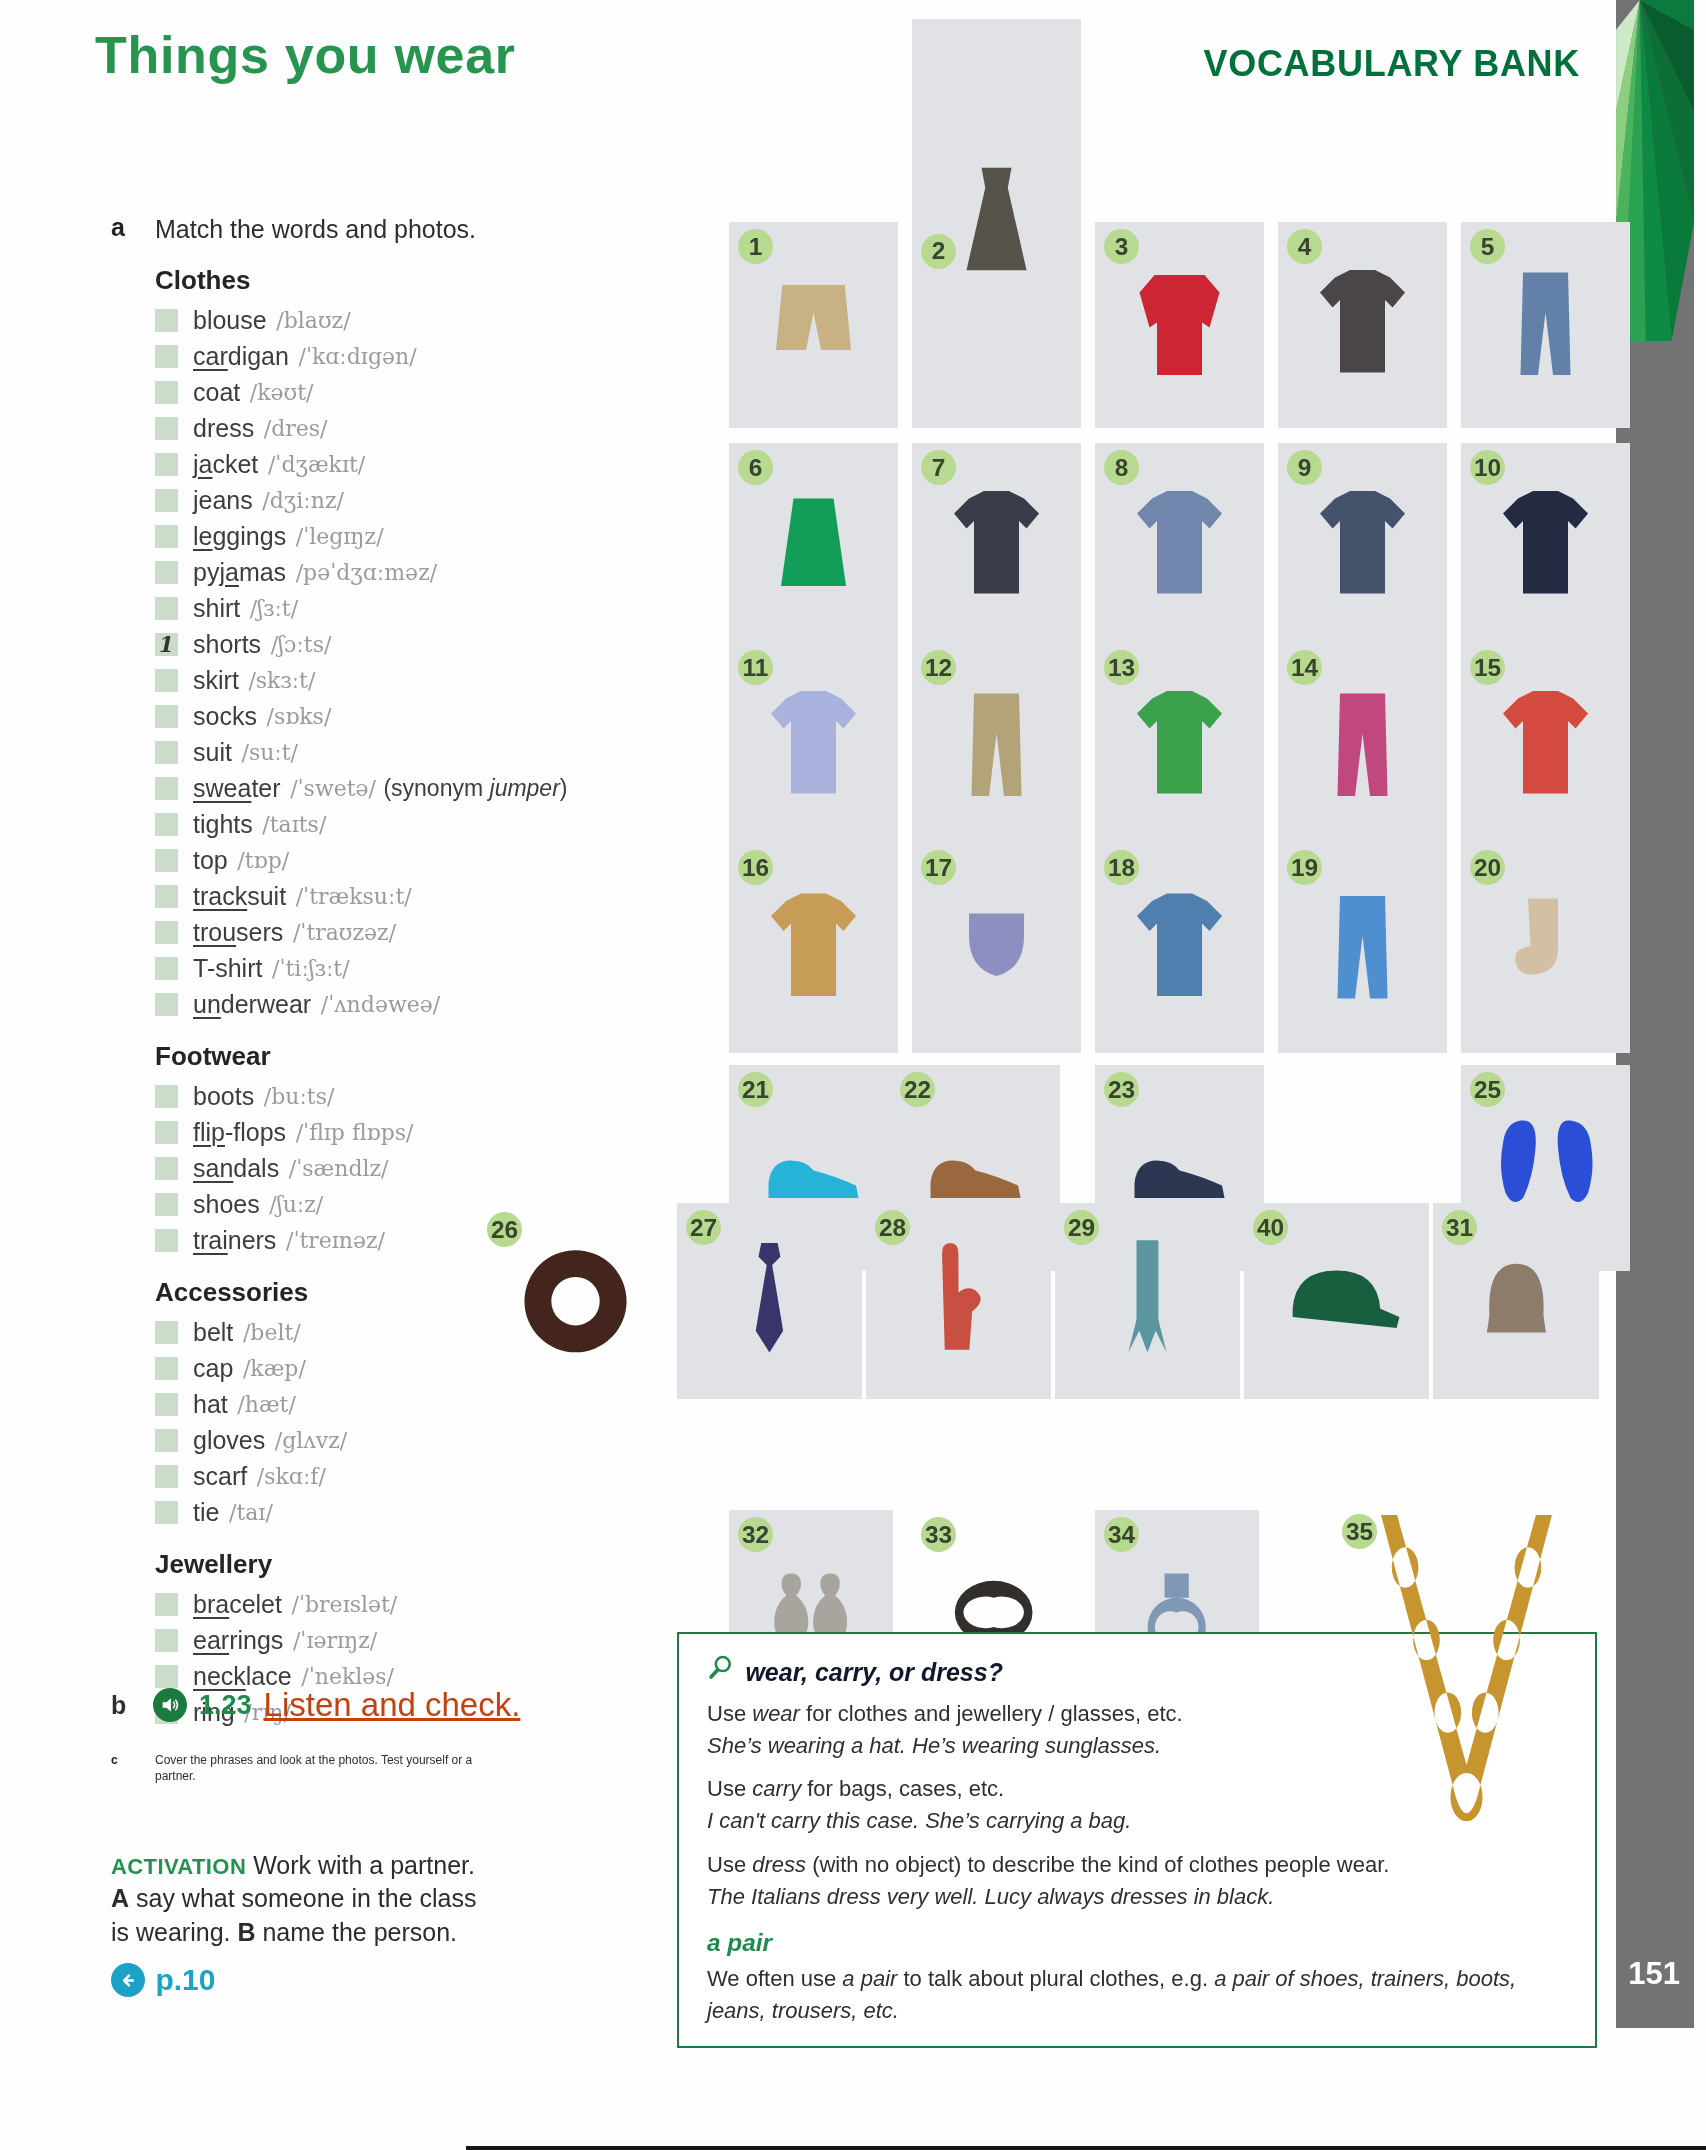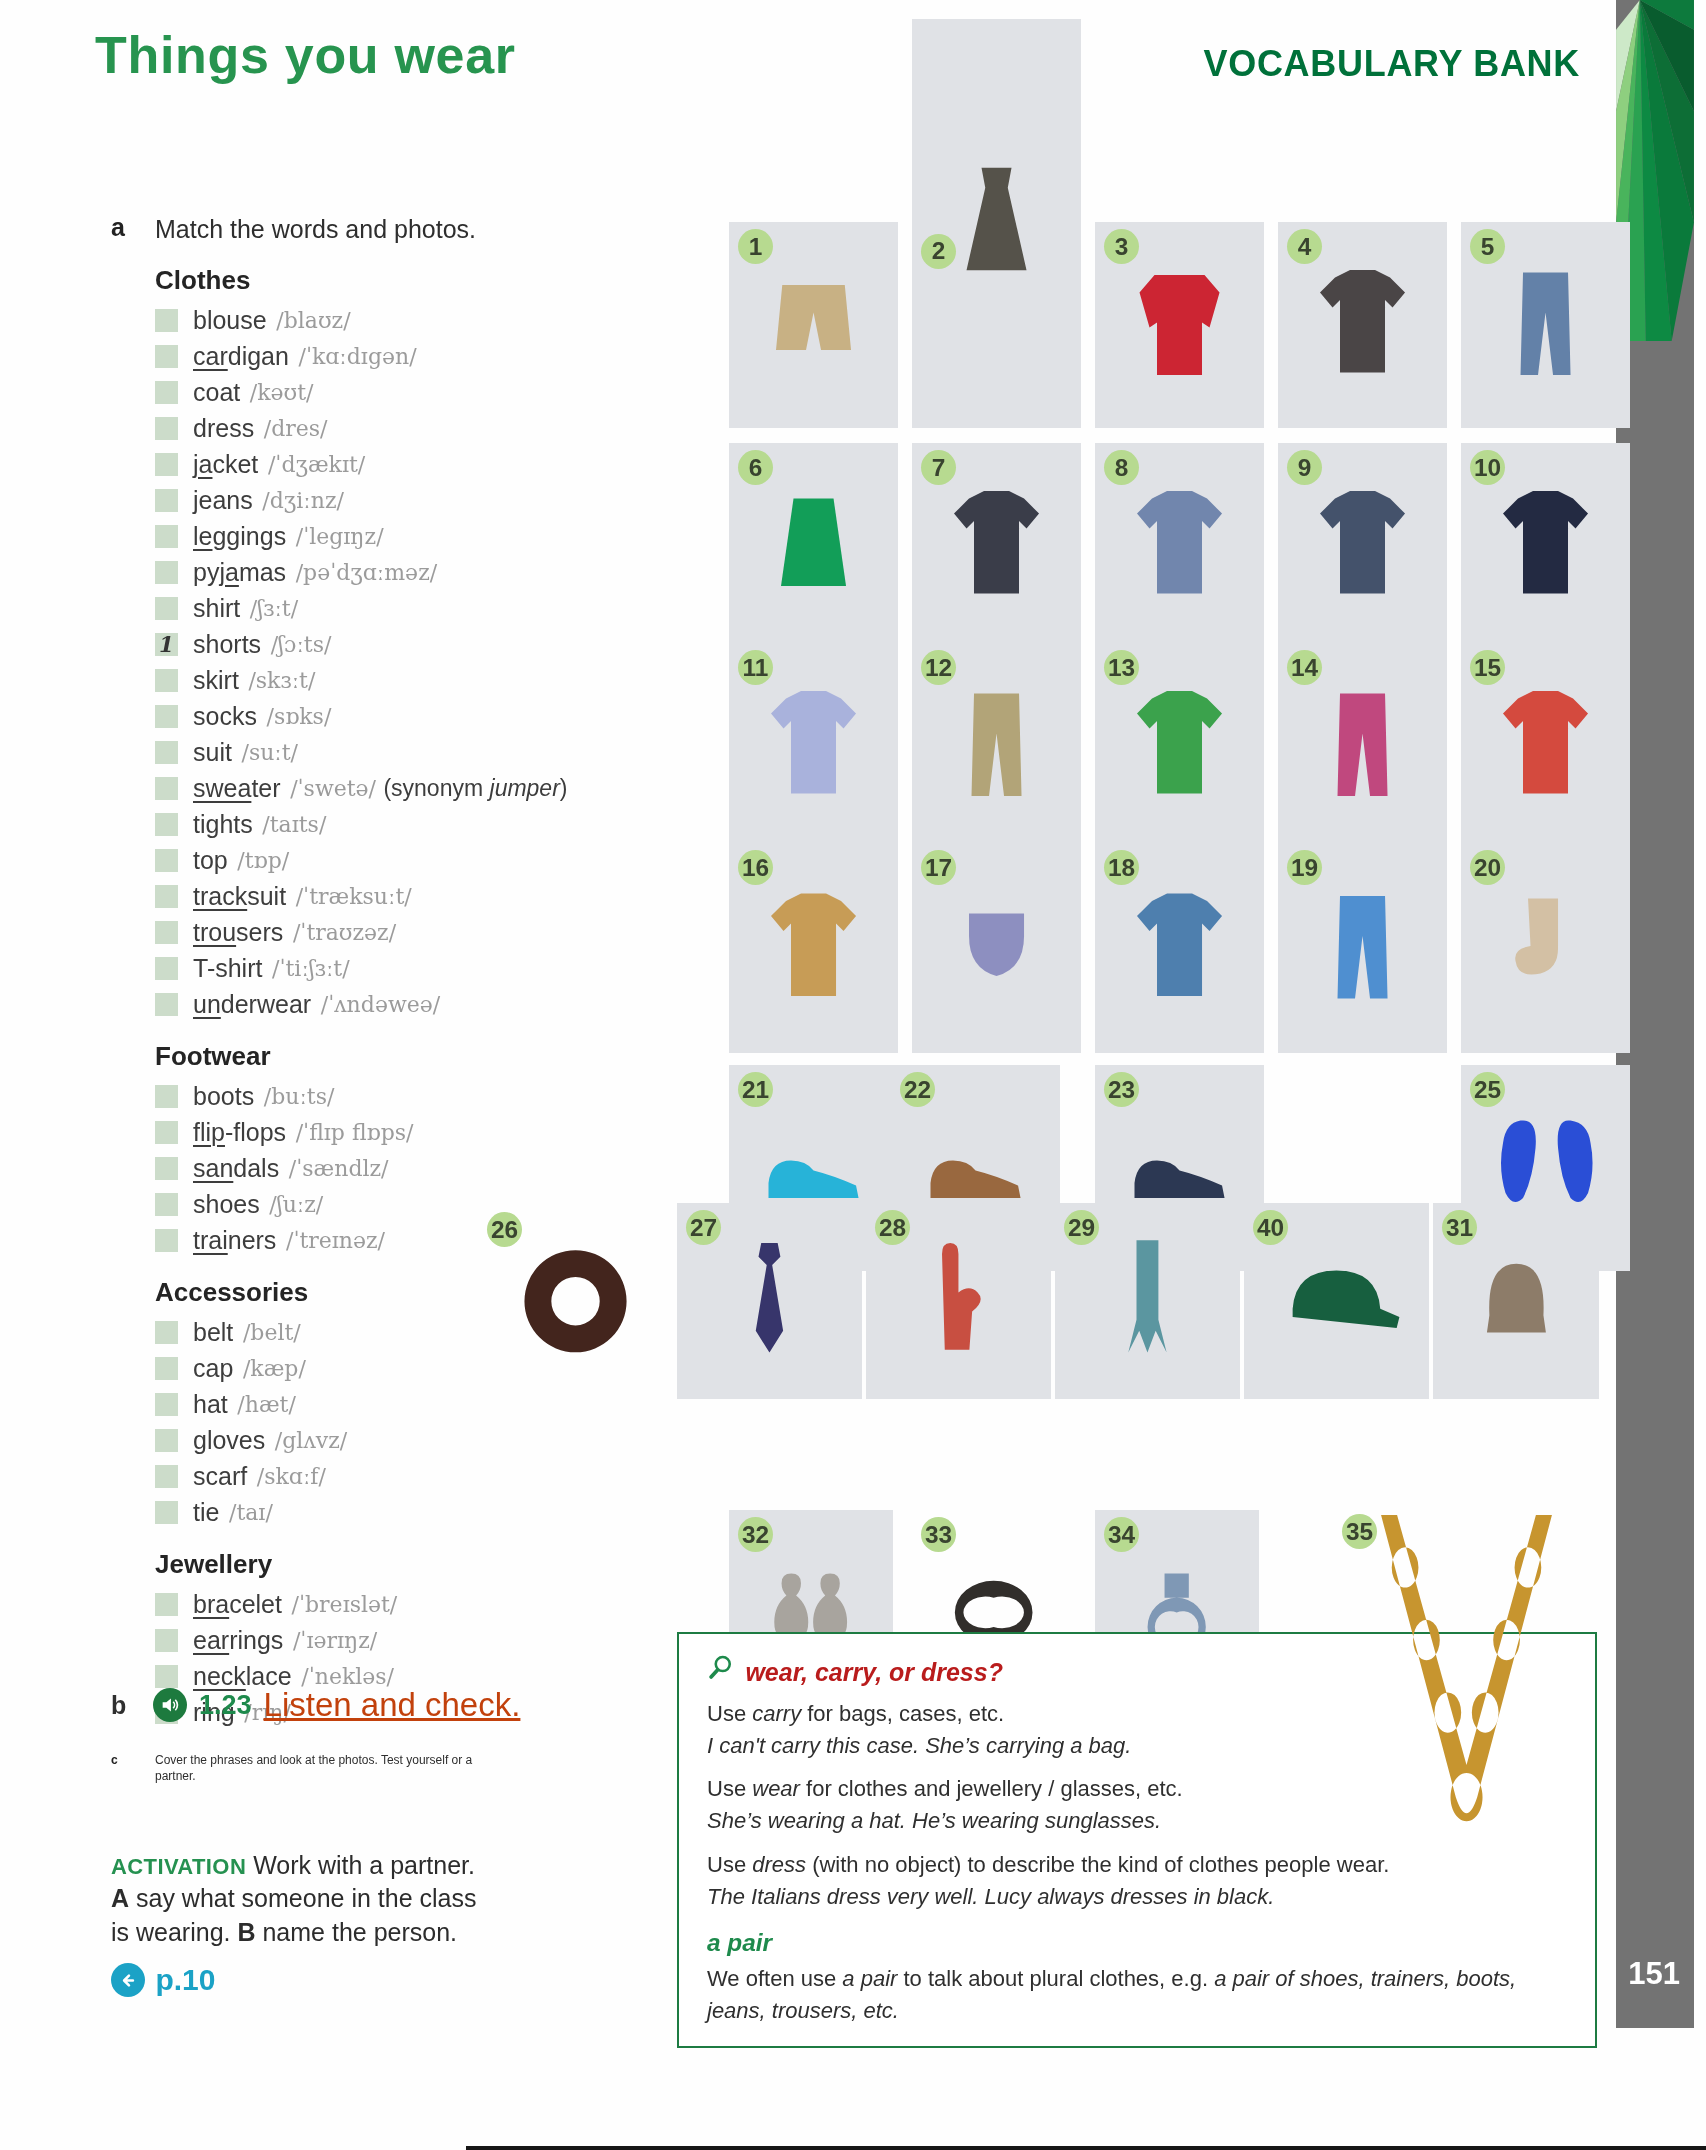--- a/index.html
+++ b/index.html
@@ -53,21 +53,21 @@
          background:#b7da90;color:#39442f;font-size:24.4px;font-weight:600;
          display:flex;align-items:center;justify-content:center;z-index:3;}
   .ph{width:74%;height:70%;}
   .tile.tall-dress .ph{height:82%;}
   .tile.necklace{z-index:5;}
   .tile.necklace .ph{width:100%;height:100%;}
 
   
   .ubox{position:absolute;left:677px;top:1632px;width:920px;height:416px;border:2.2px solid #1d7b42;
         background:#ffffff;box-sizing:border-box;padding:19px 28px;font-size:22px;line-height:1.45;color:#2f2f2f;}
-  .ubox-title{display:flex;align-items:center;gap:10.4px;color:#b91c1c;font-weight:bold;font-style:italic;font-size:25px;margin-bottom:7.4px;}
+  .ubox-title{display:flex;align-items:center;gap:10.4px;color:#0f172a;font-weight:bold;font-style:italic;font-size:25px;margin-bottom:7.4px;}
   .rule{margin-bottom:12px;}
   .rule .v{font-style:italic;}
   .rule .ex{font-style:italic;display:block;}
   .pair-h{color:#1e8a4c;font-weight:bold;font-style:italic;font-size:24.4px;margin:10.4px 0 3px 0;}
   .it{font-style:italic;}
 
   .bottom-line{position:absolute;left:466px;right:0;bottom:0;height:5.2px;background:#161616;}
 </style>
 </head>
 <body>
@@ -669,26 +669,26 @@
     <div class="ubox-title">
       <span>
         <svg width="28" height="28" viewBox="0 0 24 24">
             <circle cx="13.5" cy="9.5" r="6" fill="none" stroke="#1e8a4c" stroke-width="2.2"></circle>
             <line x1="9" y1="14.5" x2="3.5" y2="20.5" stroke="#1e8a4c" stroke-width="3.2" stroke-linecap="round"></line>
           </svg>
       </span>
       <span>wear, carry, or dress?</span>
     </div>
     <div class="rule">
+      <span>Use </span><span class="v">wear</span><span> for clothes and jewellery / glasses, etc.</span>
+      <span class="ex">She’s wearing a hat. He’s wearing sunglasses.</span>
+    </div>
+    <div class="rule">
       <span>Use </span><span class="v">carry</span><span> for bags, cases, etc.</span>
       <span class="ex">I can't carry this case.  She’s carrying a bag.</span>
-    </div>
-    <div class="rule">
-      <span>Use </span><span class="v">wear</span><span> for clothes and jewellery / glasses, etc.</span>
-      <span class="ex">She’s wearing a hat. He’s wearing sunglasses.</span>
     </div>
     <div class="rule">
       <span>Use </span><span class="v">dress</span><span> (with no object) to describe the kind of clothes people wear.</span>
       <span class="ex">The Italians dress very well. Lucy always dresses in black.</span>
     </div>
     <div class="pair-h">a pair</div>
     <div class="rule">
       <span>We often use </span><span class="it">a pair</span><span> to talk about plural clothes, e.g. </span><span class="it">a pair of shoes, trainers, boots, jeans, trousers,</span><span class="it"> etc.</span>
     </div>
   </div>

